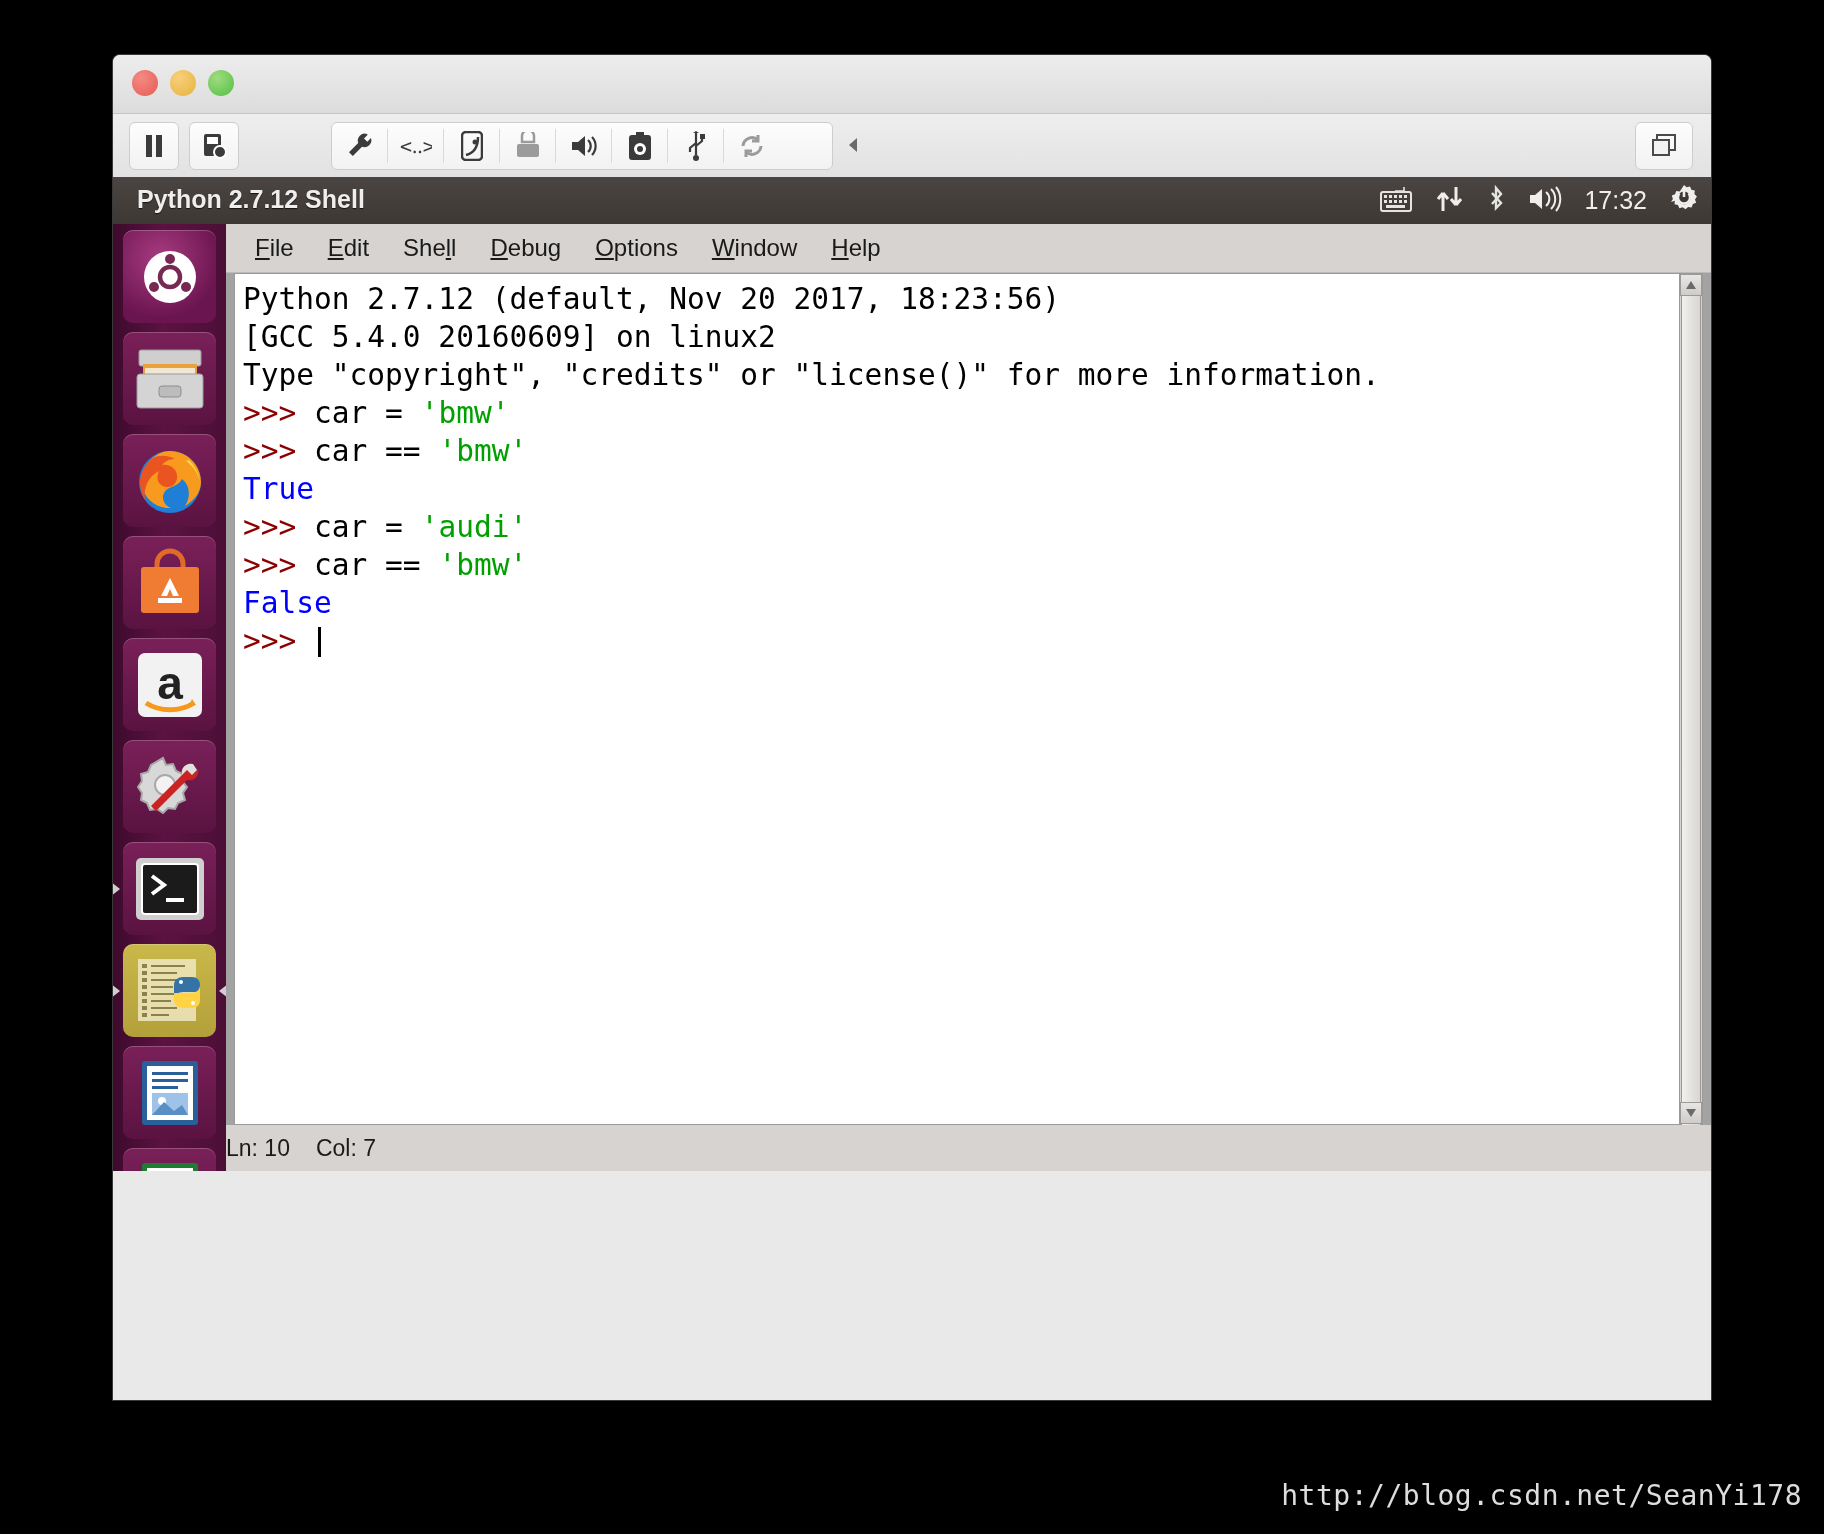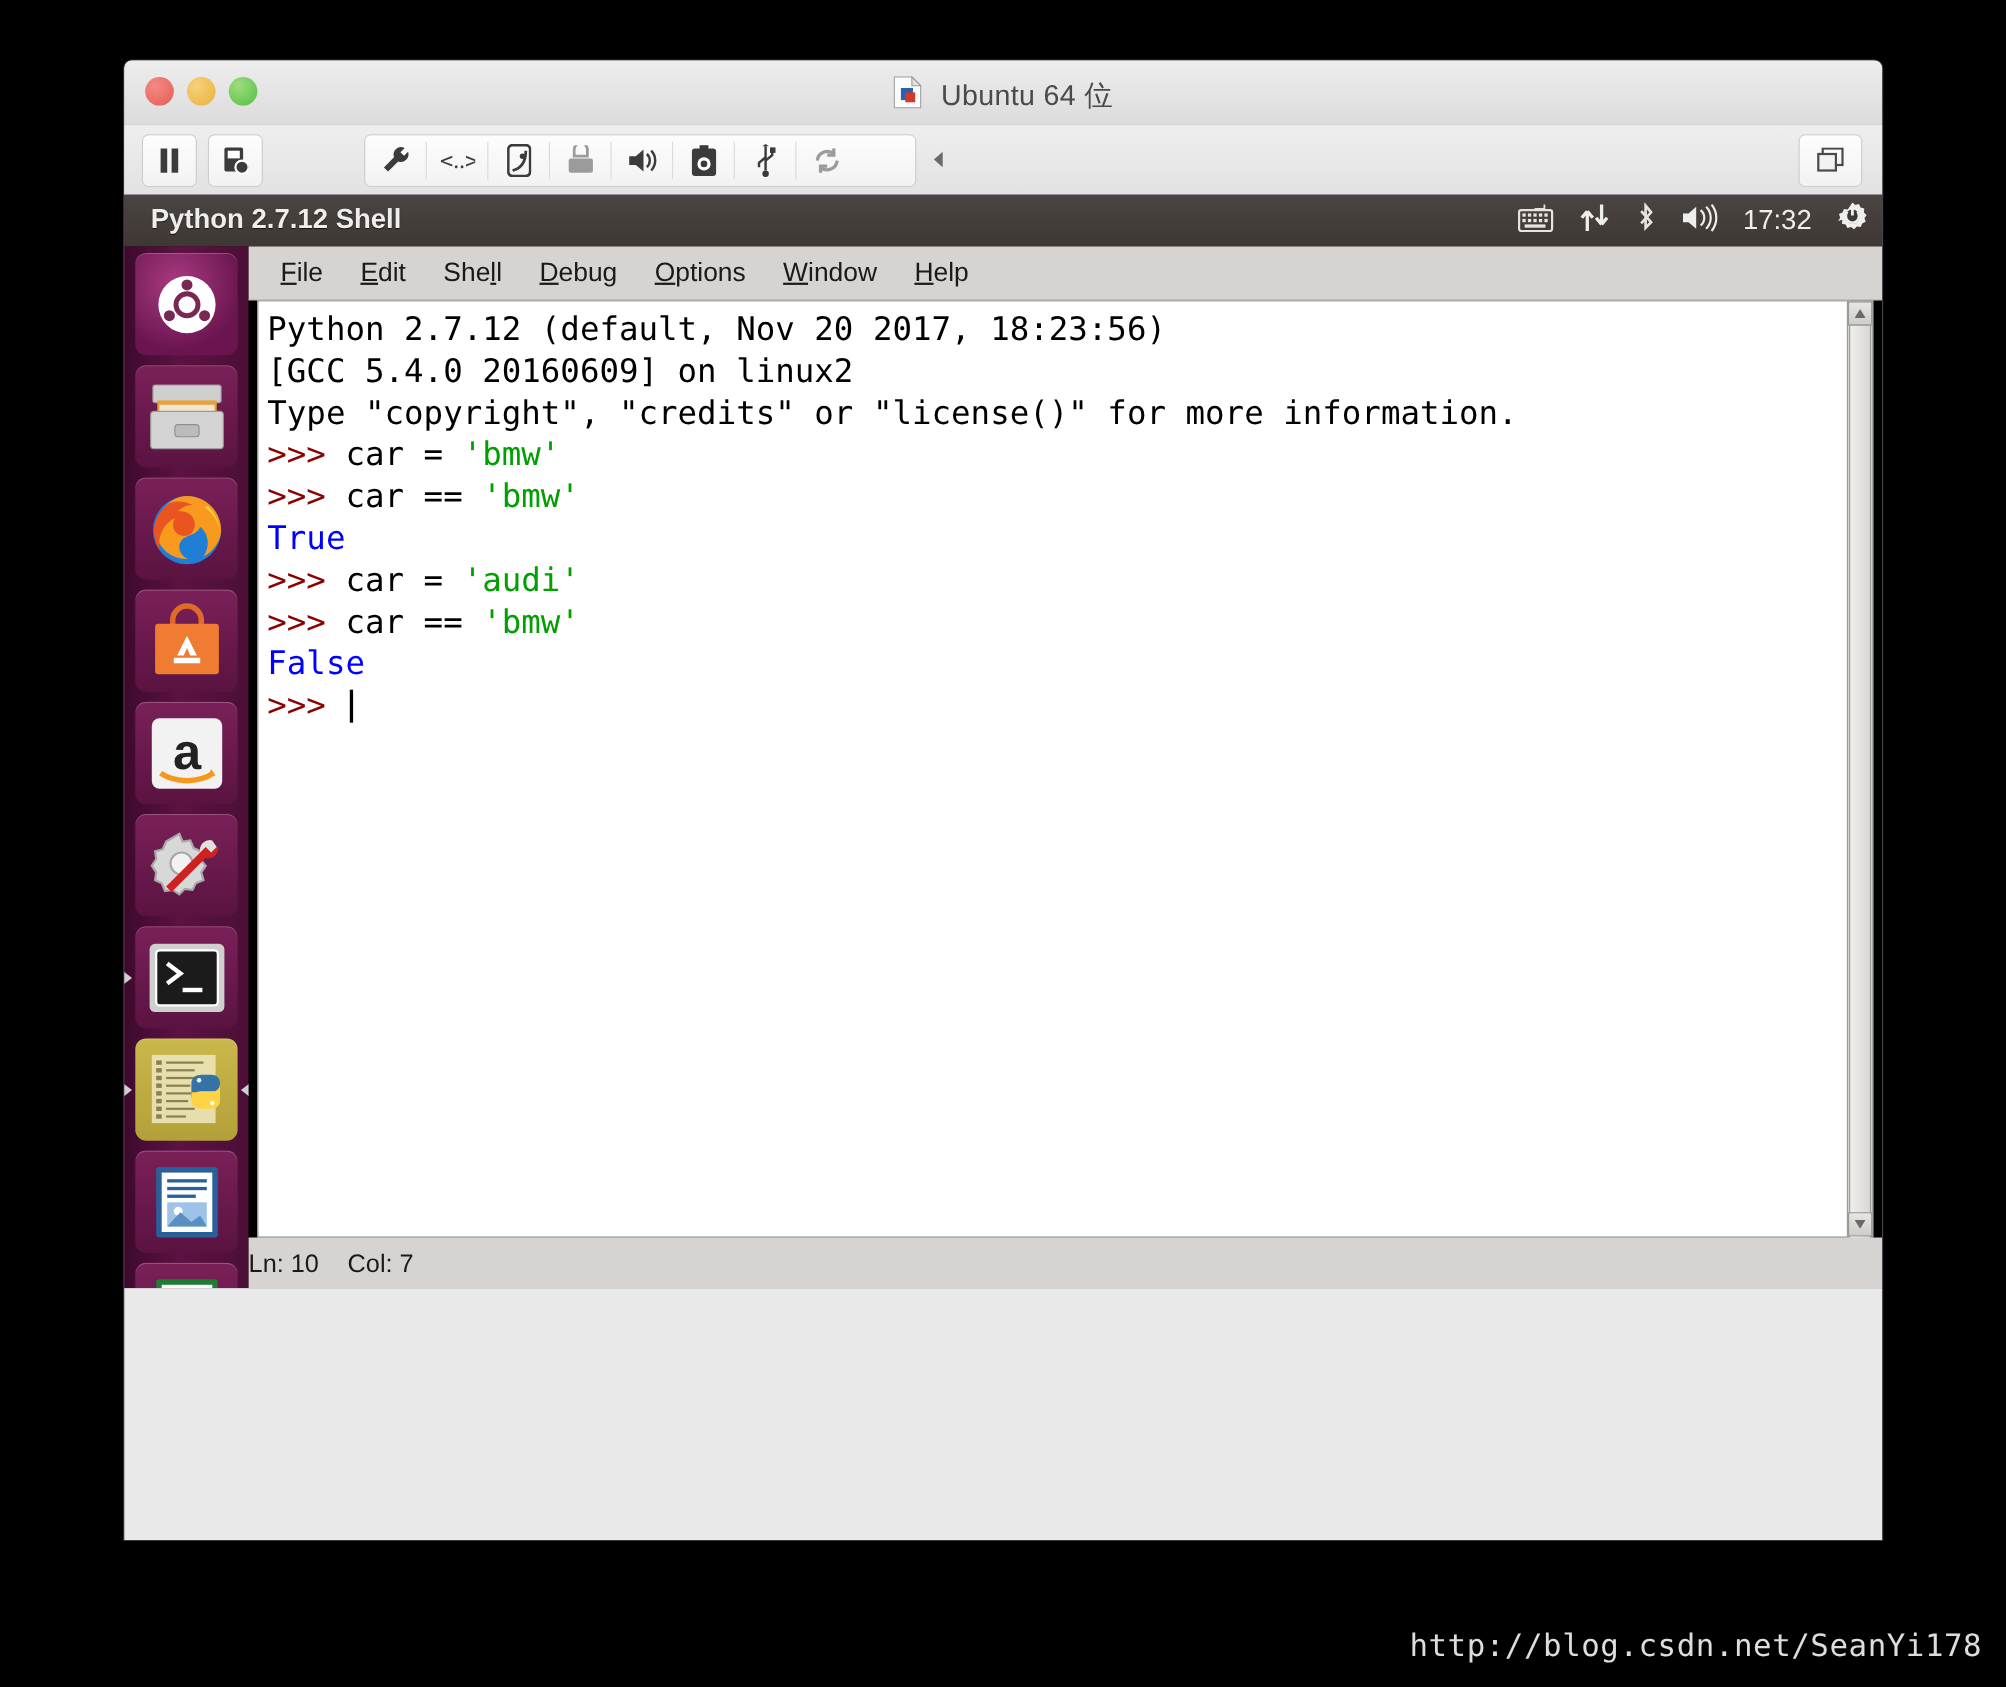--- a/index.html
+++ b/index.html
@@ -66,21 +66,21 @@
      box-shadow:inset 0 1px 0 rgba(255,255,255,.22);}
   .lnch-bg{background:linear-gradient(#7a2059,#5a1341);}
   .pip-l{position:absolute;left:-12px;top:50%;margin-top:-7px;width:0;height:0;
      border-top:7px solid transparent;border-bottom:7px solid transparent;
      border-left:9px solid #cfcfcf;}
   .pip-r{position:absolute;right:-12px;top:50%;margin-top:-7px;width:0;height:0;
      border-top:7px solid transparent;border-bottom:7px solid transparent;
      border-right:9px solid #cfcfcf;}
 
   
-  #idle{position:absolute;left:113px;top:47px;right:0;bottom:0;background:#000000;}
+  #idle{position:absolute;left:113px;top:47px;right:0;bottom:0;background:#a3a3a3;}
   #idle-menubar{position:absolute;left:0;top:0;right:0;height:48px;
      background:#d6d3d0;display:flex;align-items:center;
      padding-left:18px;gap:12px;border-bottom:1px solid #bdbab7;}
   .menu-item{font-size:24px;color:#1a1a1a;padding:4px 11px;cursor:default;}
   .menu-item u{text-decoration:underline;}
   #idle-text{position:absolute;left:8px;top:49px;right:29px;bottom:46px;
      background:#ffffff;border:1px solid #9a9a9a;overflow:hidden;
      font-family:"DejaVu Sans Mono","Liberation Mono",monospace;
      font-size:29.5px;line-height:38px;padding:6px 0 0 8px;
      white-space:pre;color:#000;}
@@ -104,31 +104,20 @@
 </style>
 </head>
 <body>
 
 <div id="vm-window">
 
   <div id="vm-titlebar">
     <div class="traffic tl-red"></div>
     <div class="traffic tl-yellow"></div>
     <div class="traffic tl-green"></div>
-    <div id="vm-title">
-      <span class="tbicon">
-        <svg width="26" height="30" viewBox="0 0 26 30">
-          <path d="M1 1h16l8 8v20H1z" fill="#fcfcfc" stroke="#9d9d9d"></path>
-          <path d="M17 1l8 8h-8z" fill="#e3e3e3" stroke="#9d9d9d"></path>
-          <rect x="7" y="11" width="11" height="11" fill="#2b5fb0"></rect>
-          <rect x="11" y="15" width="9" height="9" fill="#d03a2a"></rect>
-        </svg>
-      </span>
-      <span>Ubuntu 64 位</span>
-    </div>
   </div>
 
   <div id="vm-toolbar">
     <div class="tb-btn" id="tb-pause">
       <svg width="20" height="24" viewBox="0 0 20 24">
         <rect x="2" y="1" width="6" height="22" fill="#3b3b3b"></rect>
         <rect x="12" y="1" width="6" height="22" fill="#3b3b3b"></rect>
       </svg>
     </div>
     <div class="tb-btn" id="tb-snapshot">

